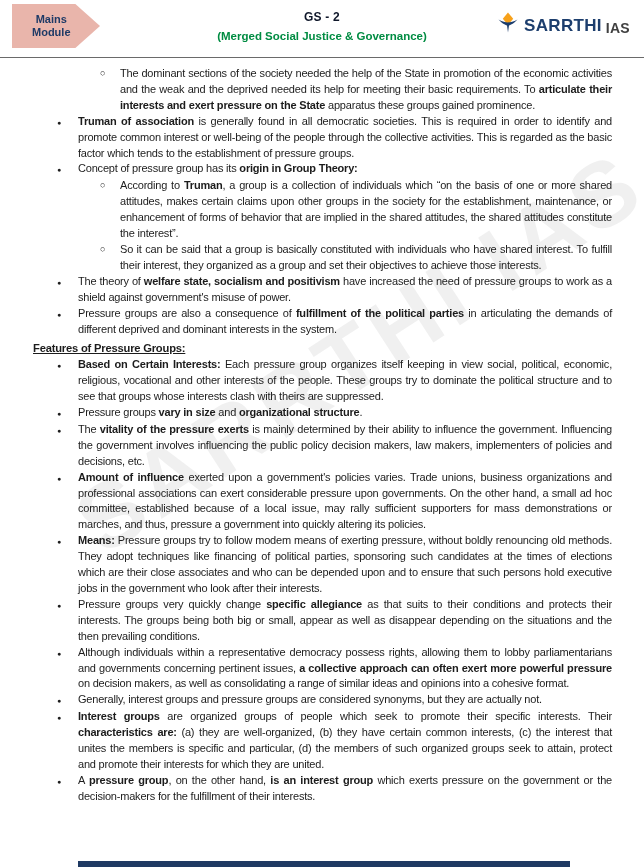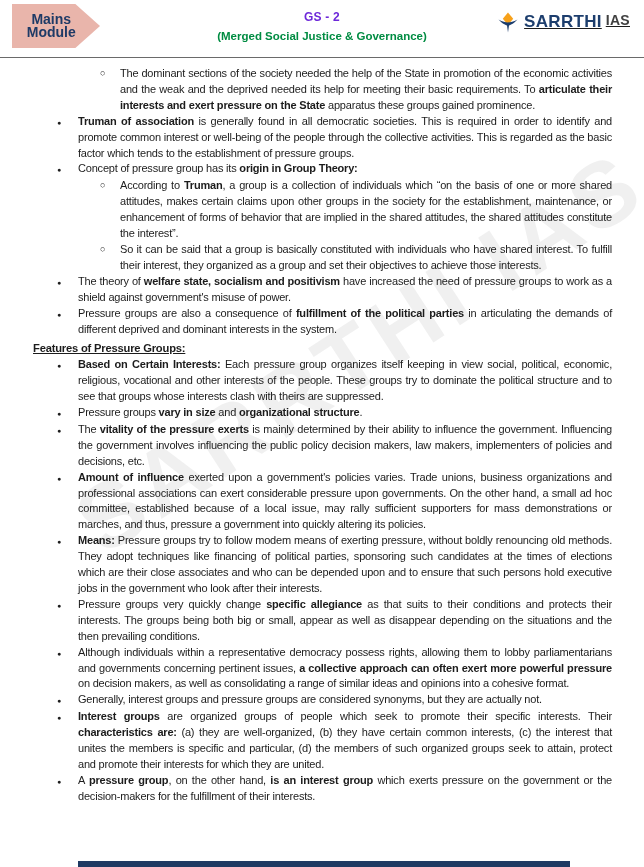--- a/index.html
+++ b/index.html
@@ -13,29 +13,29 @@
   
   .header { position:relative; height:57px; width:100%; z-index:2; }
   .badge {
     position:absolute; left:12px; top:4px; width:88px; height:44px;
     background:#e9b5ab;
     clip-path:polygon(0 0, 72% 0, 100% 50%, 72% 100%, 0 100%);
     display:flex; align-items:center; justify-content:flex-start;
   }
   .badge-text {
     width:62%; margin-left:12px; text-align:center;
-    font-size:14px; font-weight:bold; color:#1e3a66; line-height:13px;
+    font-size:11px; font-weight:bold; color:#1e3a66; line-height:13px;
   }
   .header-center {
     position:absolute; left:50%; transform:translateX(-50%); top:10px;
     text-align:center; white-space:nowrap;
   }
-  .doc-title { font-size:12px; font-weight:bold; color:#6d28d9; letter-spacing:.2px; }
+  .doc-title { font-size:12px; font-weight:bold; color:#0f172a; letter-spacing:.2px; }
   .doc-subtitle { font-size:11.5px; font-weight:bold; color:#008c42; margin-top:6px; }
-  .logo { position:absolute; right:14px; top:12px; display:flex; align-items:flex-start; gap:4px;text-decoration:underline; }
+  .logo { position:absolute; right:14px; top:12px; display:flex; align-items:flex-end; gap:4px; }
   .logo-word { font-size:17px; font-weight:bold; color:#1d3e6d; letter-spacing:.3px; }
   .logo-suffix { font-size:14px; font-weight:bold; color:#404040; letter-spacing:.3px; }
   .rule { position:absolute; left:0; right:0; top:57px; border-top:1.6px solid #6a6a6a; z-index:2; }
 
   
   .watermark {
     position:absolute; left:-20px; top:300px; width:760px; z-index:0;
     transform:rotate(-33deg); transform-origin:center;
     font-size:92px; font-weight:bold; color:rgba(70,70,70,0.08);
     letter-spacing:6px; white-space:nowrap; pointer-events:none; text-align:center;

